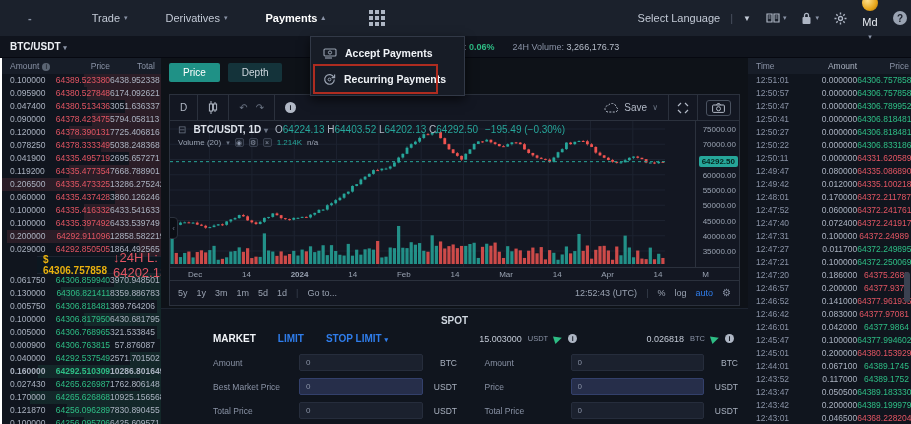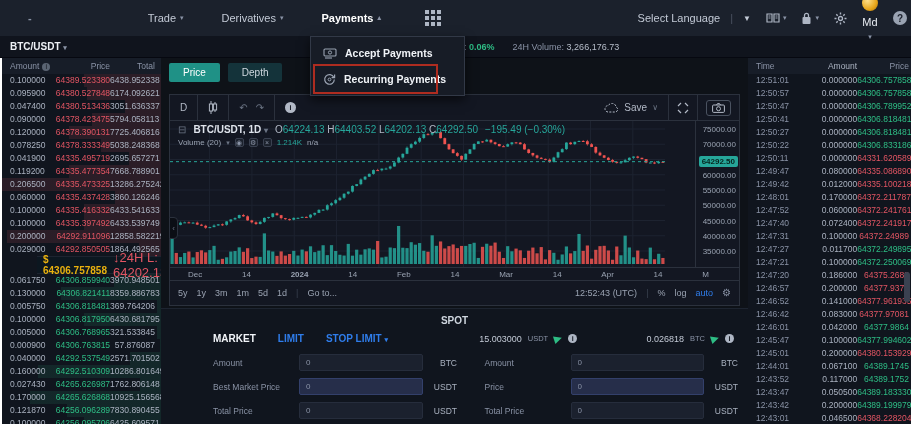--- a/index.html
+++ b/index.html
@@ -4,21 +4,21 @@
 <style>
   * { margin:0; padding:0; box-sizing:border-box; }
   html,body { width:911px; height:424px; overflow:hidden; background:#ffffff;
     font-family:"Liberation Sans", sans-serif; }
   .app { position:absolute; inset:0; background:#0d1118; }
 
   
   .topnav { position:absolute; top:0; left:0; right:0; height:36px; background:#1b212c;
     display:flex; align-items:center; color:#c3cad6; font-size:11px; z-index:5; }
   .logo-dash { margin-left:28px; color:#8a93a6; font-weight:bold; }
-  .nav-items { display:flex; align-items:center; gap:38px; margin-left:116px;justify-content:center; }
+  .nav-items { display:flex; align-items:center; gap:38px; margin-left:60px;justify-content:center; }
   .nav-item { cursor:pointer; display:flex; align-items:center; gap:4px; }
   .nav-item .caret { font-size:7px; color:#8a93a6; }
   .nav-item.active { color:#ffffff; font-weight:bold; }
   .grid-icon { display:grid; grid-template-columns:repeat(3,4px); grid-gap:2px; margin-left:6px; cursor:pointer;}
   .grid-icon i { width:4px; height:4px; background:#aeb6c4; }
   .nav-right { margin-left:auto; display:flex; align-items:center; gap:15px; padding-right:4px; }
   .lang { display:flex; align-items:center; gap:10px; color:#c3cad6; cursor:pointer; }
   .lang .bar { color:#4a5260; }
   .lang .caret { font-size:8px; }
   .icon-btn { display:flex; align-items:center; gap:3px; cursor:pointer; color:#aeb6c4; }
@@ -372,21 +372,21 @@
         <div class="ob-row bid" style="background: linear-gradient(to left, rgba(46, 189, 133, 0.11) 0.435159%, transparent 0.435159%);">
           <span class="c-amt">0.000900</span>
           <span class="c-prc">64306.763815</span>
           <span class="c-tot">57.876087</span>
         </div>
         <div class="ob-row bid" style="background: linear-gradient(to left, rgba(46, 189, 133, 0.11) 19.3361%, transparent 19.3361%);">
           <span class="c-amt">0.040000</span>
           <span class="c-prc">64292.537549</span>
           <span class="c-tot">2571.701502</span>
         </div>
-        <div class="ob-row bid" style="background: linear-gradient(to left, rgba(46, 189, 133, 0.11) 77.3444%, transparent 77.3444%);">
+        <div class="ob-row bid" style="background: linear-gradient(to left, rgba(46, 189, 133, 0.11) 77.3444%, transparent 77.3444%); font-weight: bold;">
           <span class="c-amt">0.160000</span>
           <span class="c-prc">64292.510309</span>
           <span class="c-tot">10286.801649</span>
         </div>
         <div class="ob-row bid" style="background: linear-gradient(to left, rgba(46, 189, 133, 0.11) 13.2542%, transparent 13.2542%);">
           <span class="c-amt">0.027430</span>
           <span class="c-prc">64265.626987</span>
           <span class="c-tot">1762.806148</span>
         </div>
         <div class="ob-row bid" style="background: linear-gradient(to left, rgba(46, 189, 133, 0.11) 82.144%, transparent 82.144%);">

